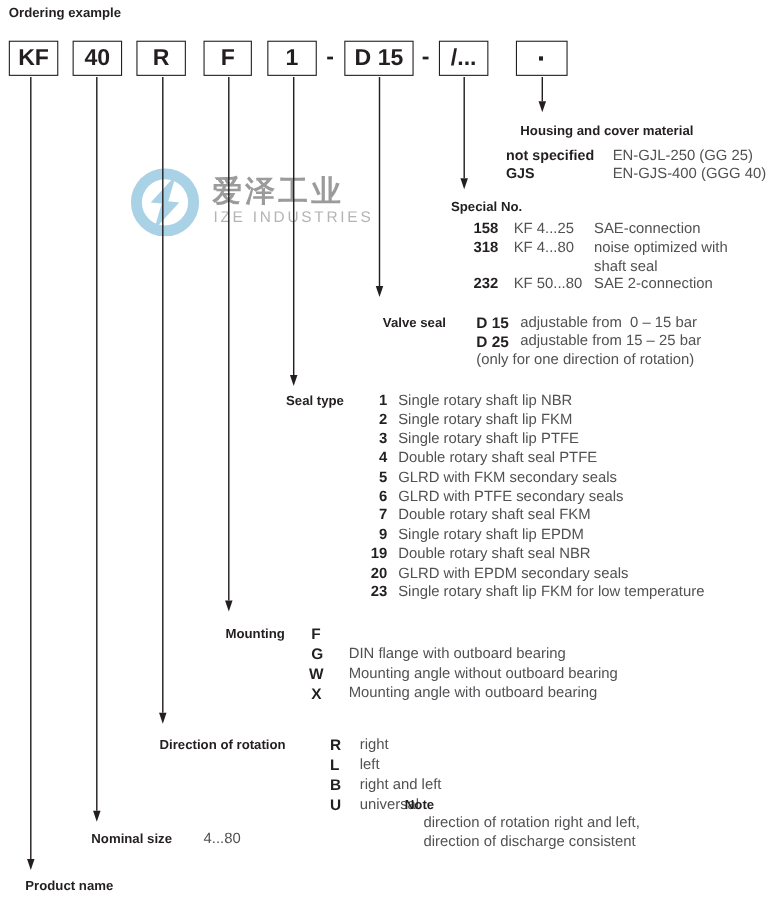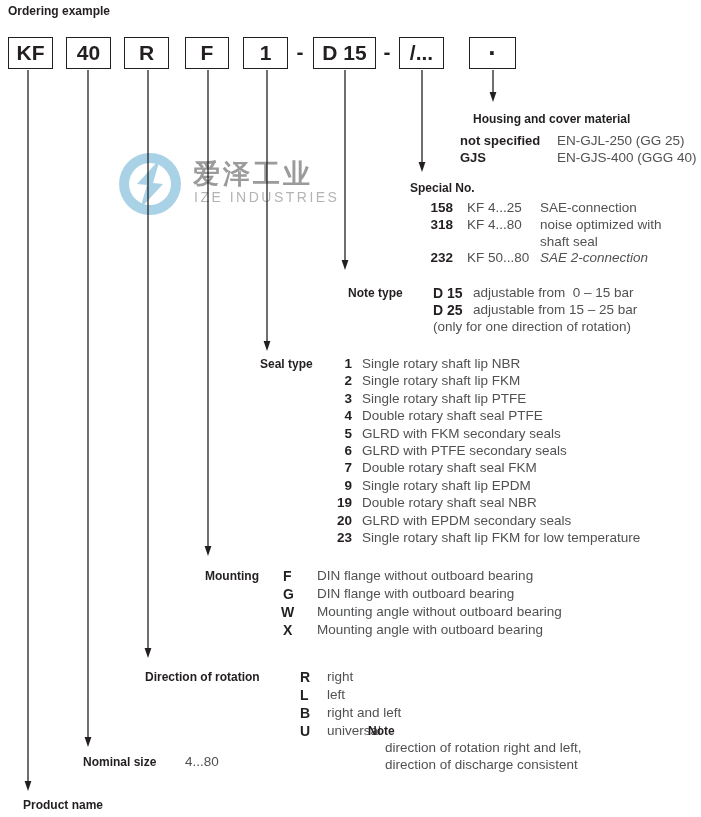--- a/index.html
+++ b/index.html
@@ -86,23 +86,23 @@
   <div class="abs hdr" style="left:410px;top:180px;">Special No.</div>
   <div class="abs b num" style="left:425px;top:200px;width:28px;">158</div>
   <div class="abs t" style="left:467px;top:200px;">KF 4...25</div>
   <div class="abs t" style="left:540px;top:200px;">SAE-connection</div>
   <div class="abs b num" style="left:425px;top:217px;width:28px;">318</div>
   <div class="abs t" style="left:467px;top:217px;">KF 4...80</div>
   <div class="abs t" style="left:540px;top:217px;">noise optimized with</div>
   <div class="abs t" style="left:540px;top:234px;">shaft seal</div>
   <div class="abs b num" style="left:425px;top:250px;width:28px;">232</div>
   <div class="abs t" style="left:467px;top:250px;">KF 50...80</div>
-  <div class="abs t" style="left:540px;top:250px;font-style:italic;">SAE 2-connection</div>
+  <div class="abs t" style="left:540px;top:250px;">SAE 2-connection</div>
 
-  <div class="abs hdr" style="left:348px;top:285px;">Note type</div>
+  <div class="abs hdr" style="left:348px;top:285px;">Valve seal</div>
   <div class="abs b" style="left:433px;top:285px;font-size:14px;">D 15</div>
   <div class="abs t" style="left:473px;top:285px;">adjustable from  0 – 15 bar</div>
   <div class="abs b" style="left:433px;top:302px;font-size:14px;">D 25</div>
   <div class="abs t" style="left:473px;top:302px;">adjustable from 15 – 25 bar</div>
   <div class="abs t" style="left:433px;top:319px;">(only for one direction of rotation)</div>
 
   <div class="abs hdr" style="left:260px;top:356px;">Seal type</div>
   <div class="abs b num" style="left:324px;top:356px;width:28px;">1</div>
   <div class="abs t" style="left:362px;top:356px;">Single rotary shaft lip NBR</div>
   <div class="abs b num" style="left:324px;top:373px;width:28px;">2</div>
@@ -121,21 +121,20 @@
   <div class="abs t" style="left:362px;top:478px;">Single rotary shaft lip EPDM</div>
   <div class="abs b num" style="left:324px;top:495px;width:28px;">19</div>
   <div class="abs t" style="left:362px;top:495px;">Double rotary shaft seal NBR</div>
   <div class="abs b num" style="left:324px;top:513px;width:28px;">20</div>
   <div class="abs t" style="left:362px;top:513px;">GLRD with EPDM secondary seals</div>
   <div class="abs b num" style="left:324px;top:530px;width:28px;">23</div>
   <div class="abs t" style="left:362px;top:530px;">Single rotary shaft lip FKM for low temperature</div>
 
   <div class="abs hdr" style="left:205px;top:568px;">Mounting</div>
   <div class="abs b" style="left:283px;top:568px;font-size:14px;">F</div>
-  <div class="abs t" style="left:317px;top:568px;">DIN flange without outboard bearing</div>
   <div class="abs b" style="left:283px;top:586px;font-size:14px;">G</div>
   <div class="abs t" style="left:317px;top:586px;">DIN flange with outboard bearing</div>
   <div class="abs b" style="left:281px;top:604px;font-size:14px;">W</div>
   <div class="abs t" style="left:317px;top:604px;">Mounting angle without outboard bearing</div>
   <div class="abs b" style="left:283px;top:622px;font-size:14px;">X</div>
   <div class="abs t" style="left:317px;top:622px;">Mounting angle with outboard bearing</div>
 
   <div class="abs hdr" style="left:145px;top:669px;">Direction of rotation</div>
   <div class="abs b" style="left:300px;top:669px;font-size:14px;">R</div>
   <div class="abs t" style="left:327px;top:669px;">right</div>

